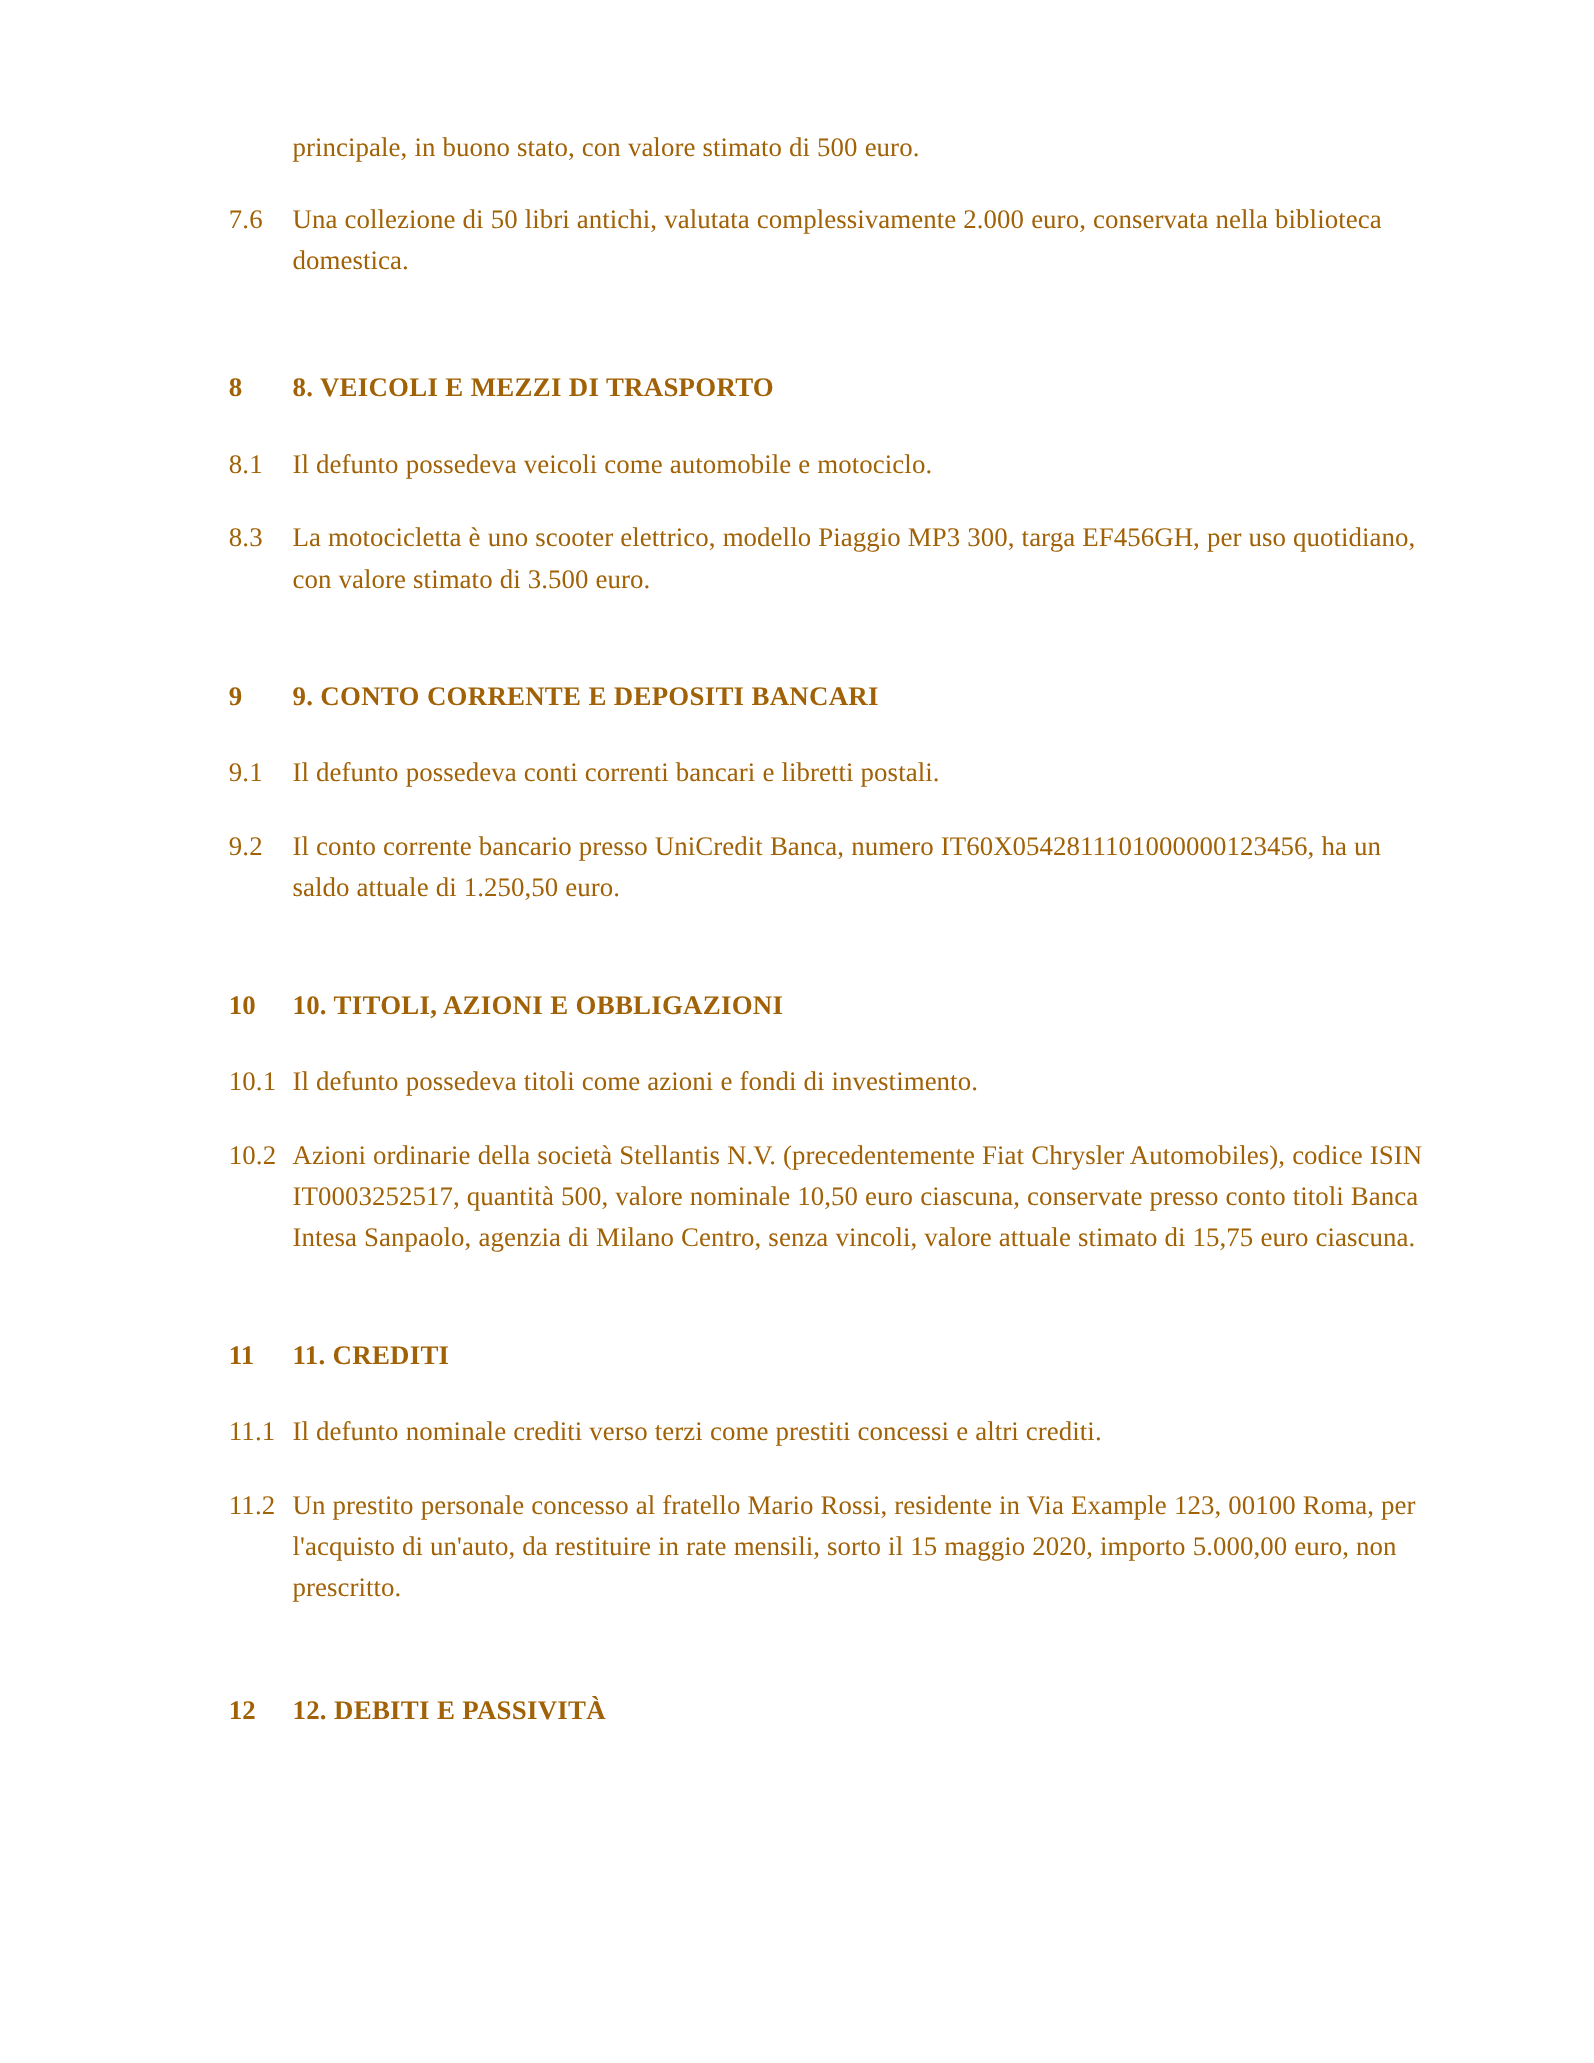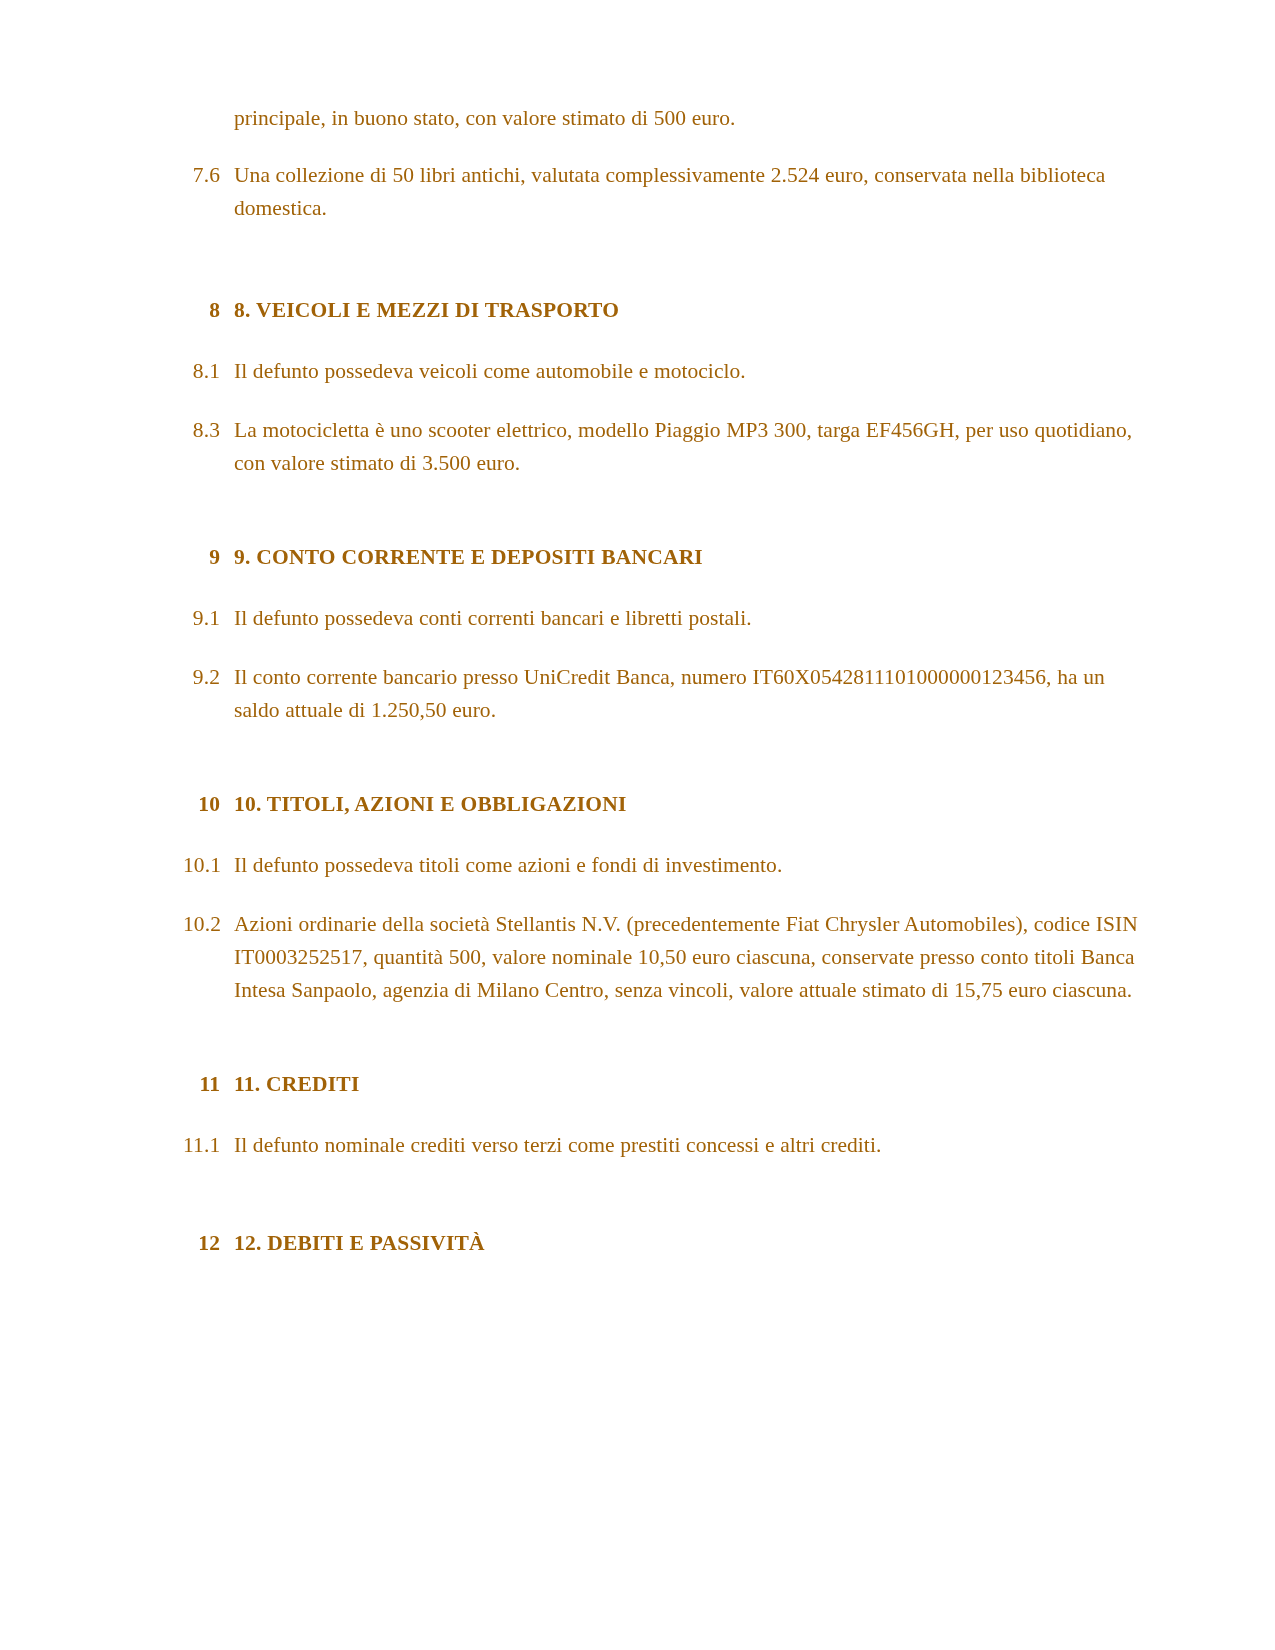--- a/index.html
+++ b/index.html
@@ -31,21 +31,21 @@
   
   .clause {
     display: flex;
     align-items: flex-start;
     margin: 0 0 26px 0;
   }
 
   .clause .num {
     flex: 0 0 51px;
     width: 51px;
-    text-align: right;
+    text-align: left;
     padding-right: 14px;
     box-sizing: border-box;
     font-size: 21.5px;
     line-height: 33px;
     white-space: nowrap;
     letter-spacing: 0.1px;
   }
 
   .clause .body {
     flex: 1 1 auto;
@@ -97,21 +97,21 @@
 
 <div class="page">
   <div class="content" id="doc-body">
 
   <div class="clause continuation">
         <div class="num"></div>
         <div class="body">principale, in buono stato, con valore stimato di 500 euro.</div>
       </div>
       <div class="clause sub">
         <div class="num">7.6</div>
-        <div class="body">Una collezione di 50 libri antichi, valutata complessivamente 2.524 euro, conservata nella biblioteca domestica.</div>
+        <div class="body">Una collezione di 50 libri antichi, valutata complessivamente 2.000 euro, conservata nella biblioteca domestica.</div>
       </div>
       <div class="clause heading first-heading">
         <div class="num">8</div>
         <div class="body">8. VEICOLI E MEZZI DI TRASPORTO</div>
       </div>
       <div class="clause sub">
         <div class="num">8.1</div>
         <div class="body">Il defunto possedeva veicoli come automobile e motociclo.</div>
       </div>
       <div class="clause sub">
@@ -143,18 +143,22 @@
         <div class="body">Azioni ordinarie della società Stellantis N.V. (precedentemente Fiat Chrysler Automobiles), codice ISIN IT0003252517, quantità 500, valore nominale 10,50 euro ciascuna, conservate presso conto titoli Banca Intesa Sanpaolo, agenzia di Milano Centro, senza vincoli, valore attuale stimato di 15,75 euro ciascuna.</div>
       </div>
       <div class="clause heading">
         <div class="num">11</div>
         <div class="body">11. CREDITI</div>
       </div>
       <div class="clause sub">
         <div class="num">11.1</div>
         <div class="body">Il defunto nominale crediti verso terzi come prestiti concessi e altri crediti.</div>
       </div>
+      <div class="clause sub">
+        <div class="num">11.2</div>
+        <div class="body">Un prestito personale concesso al fratello Mario Rossi, residente in Via Example 123, 00100 Roma, per l'acquisto di un'auto, da restituire in rate mensili, sorto il 15 maggio 2020, importo 5.000,00 euro, non prescritto.</div>
+      </div>
       <div class="clause heading last-heading">
         <div class="num">12</div>
         <div class="body">12. DEBITI E PASSIVITÀ</div>
       </div>
     </div>
 </div>
 
 </body></html>

